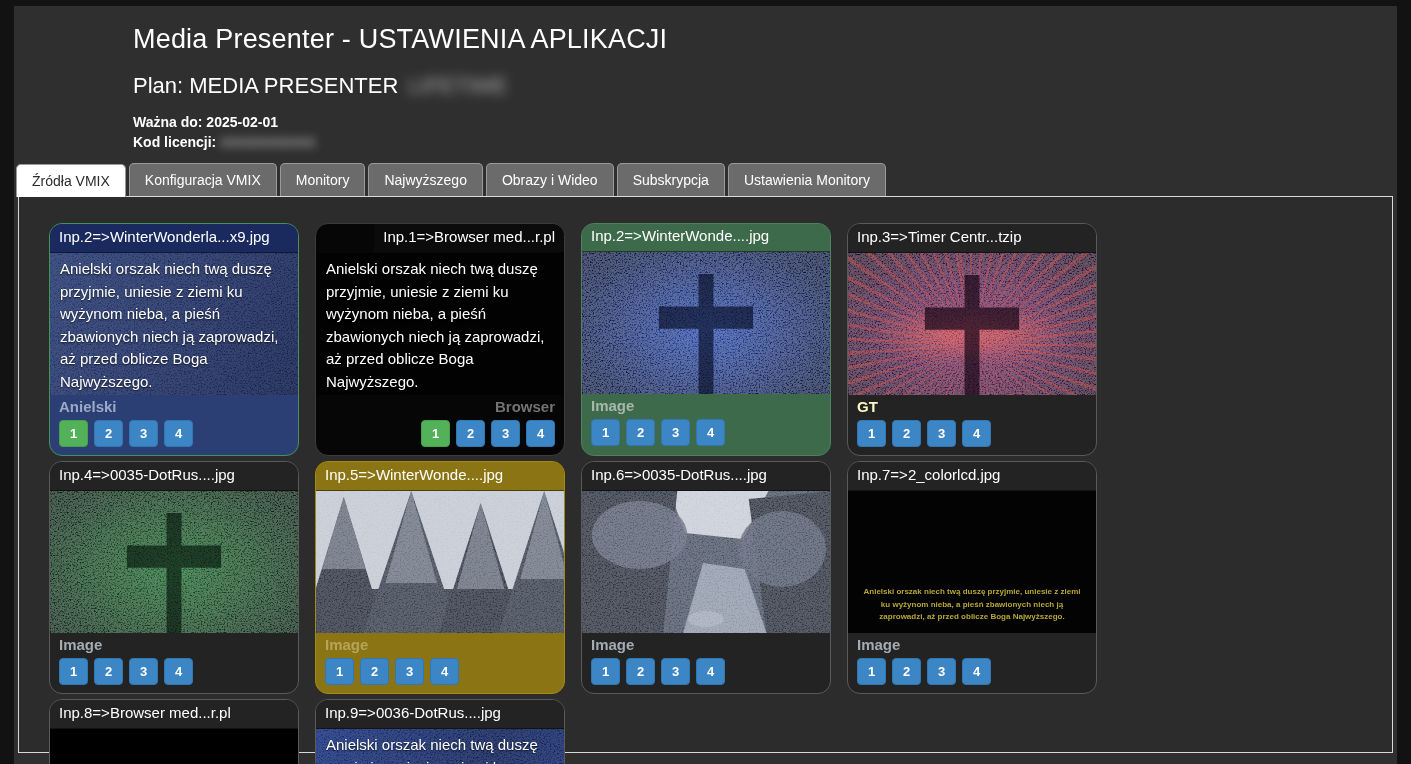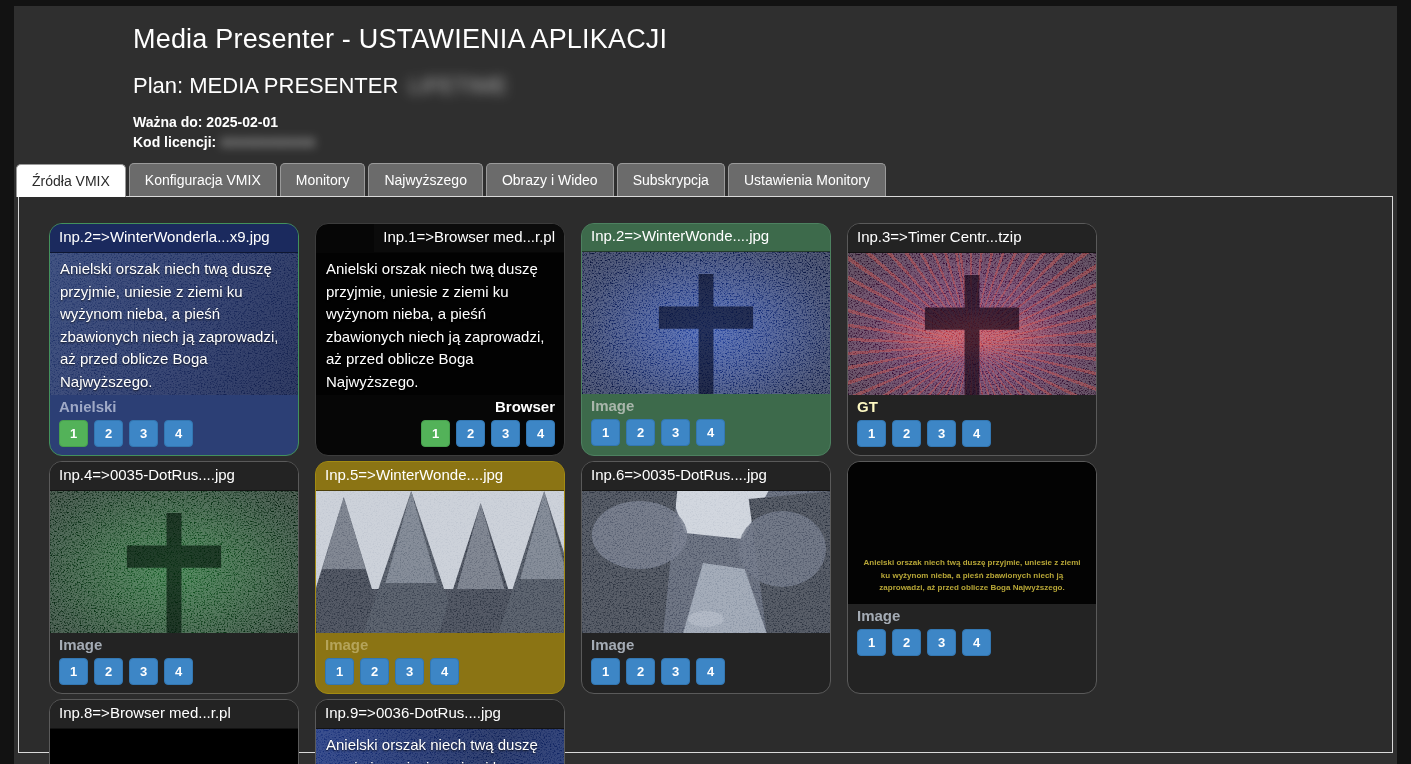--- a/index.html
+++ b/index.html
@@ -157,21 +157,21 @@
           <button class="ibtn">3</button>
           <button class="ibtn">4</button>
         </div>
       </div>
 
       <div class="card" style="background: rgb(6, 6, 6); border-color: rgb(60, 60, 60); align-items: flex-end;">
         <div class="card-title" style="background: rgb(11, 11, 11);">Inp.1=&gt;Browser med...r.pl</div>
         <div class="thumb thumb-song song-black">
           <div class="song">Anielski orszak niech twą duszę przyjmie, uniesie z ziemi ku wyżynom nieba, a pieśń zbawionych niech ją zaprowadzi, aż przed oblicze Boga Najwyższego.</div>
         </div>
-        <div class="card-label" style="color: #ffffff;">Browser</div>
+        <div class="card-label" style="color: #737373;">Browser</div>
         <div class="card-buttons">
           <button class="ibtn active-green">1</button>
           <button class="ibtn">2</button>
           <button class="ibtn">3</button>
           <button class="ibtn">4</button>
         </div>
       </div>
 
       <div class="card" style="background: rgb(61, 106, 75); border-color: rgb(77, 129, 96); justify-content: flex-end;">
         <div class="card-title" style="background: rgb(61, 106, 75);">Inp.2=&gt;WinterWonde....jpg</div>
@@ -273,20 +273,21 @@
         <div class="card-label" style="color: rgb(164, 171, 180);">Image</div>
         <div class="card-buttons">
           <button class="ibtn">1</button>
           <button class="ibtn">2</button>
           <button class="ibtn">3</button>
           <button class="ibtn">4</button>
         </div>
       </div>
 
       <div class="card" style="background: rgb(35, 35, 35); border-color: rgb(90, 90, 90);">
+        <div class="card-title" style="background: rgb(35, 35, 35);">Inp.7=&gt;2_colorlcd.jpg</div>
         <div class="thumb thumb-blacktext">
           <div class="tiny-song">Anielski orszak niech twą duszę przyjmie, uniesie z ziemi ku wyżynom nieba, a pieśń zbawionych niech ją zaprowadzi, aż przed oblicze Boga Najwyższego.</div>
         </div>
         <div class="card-label" style="color: rgb(164, 171, 180);">Image</div>
         <div class="card-buttons">
           <button class="ibtn">1</button>
           <button class="ibtn">2</button>
           <button class="ibtn">3</button>
           <button class="ibtn">4</button>
         </div>

